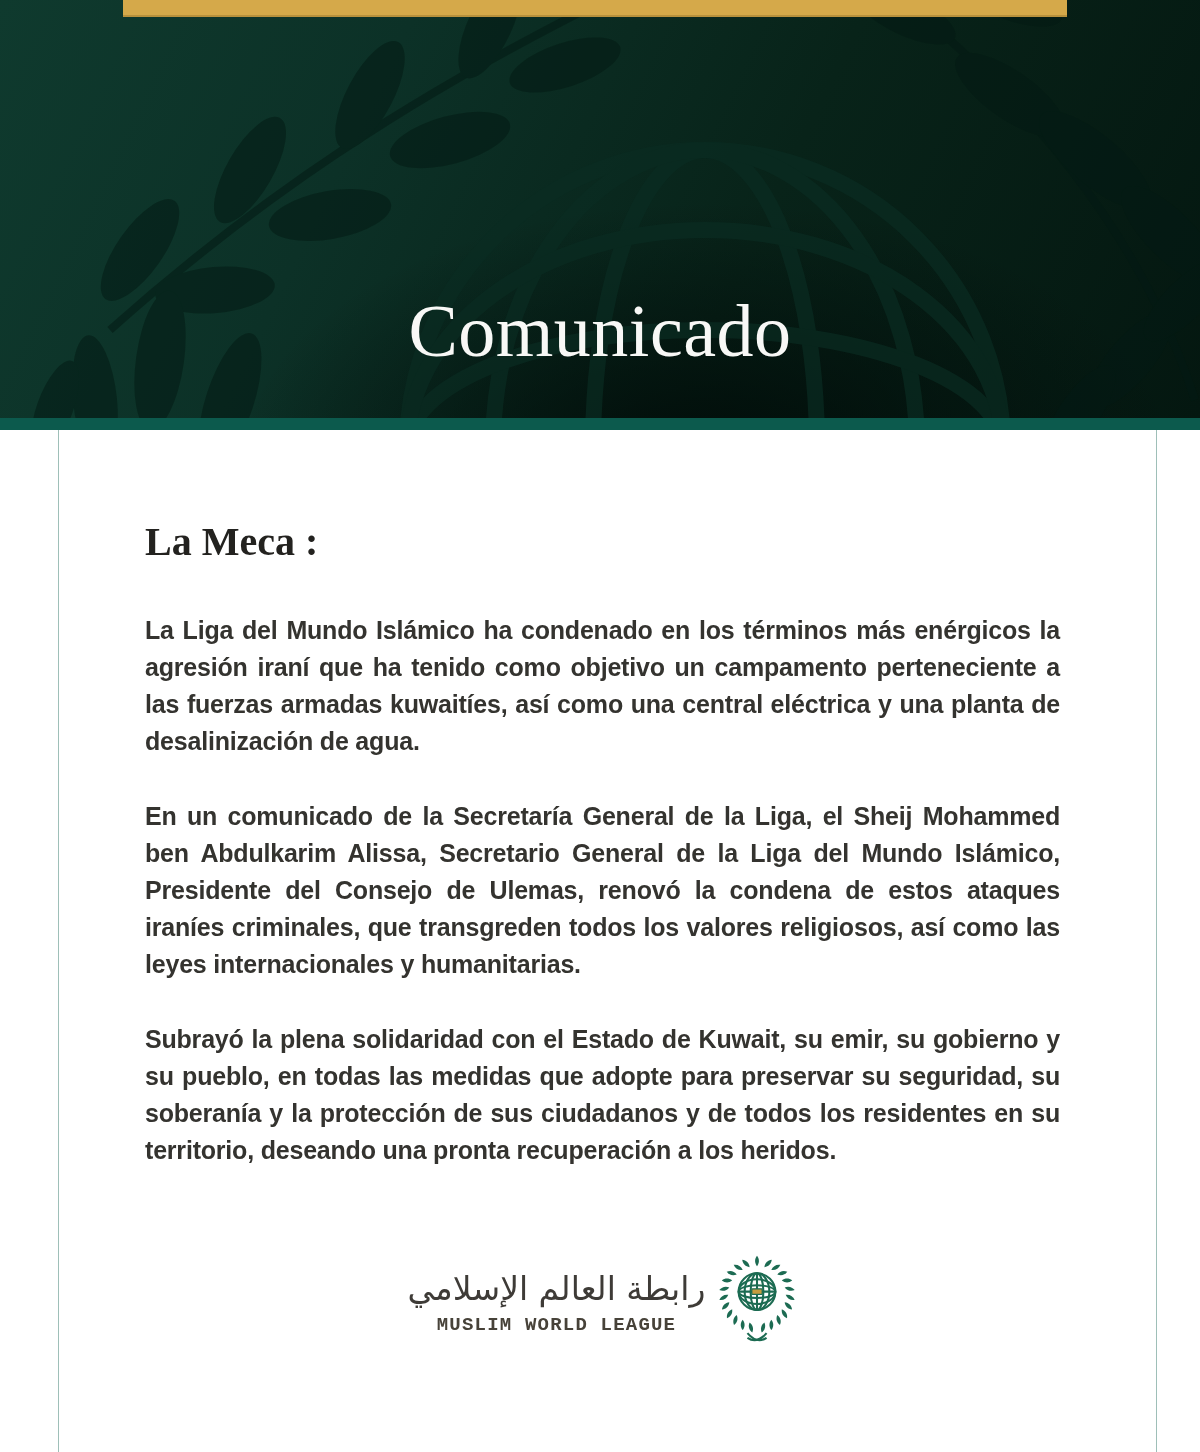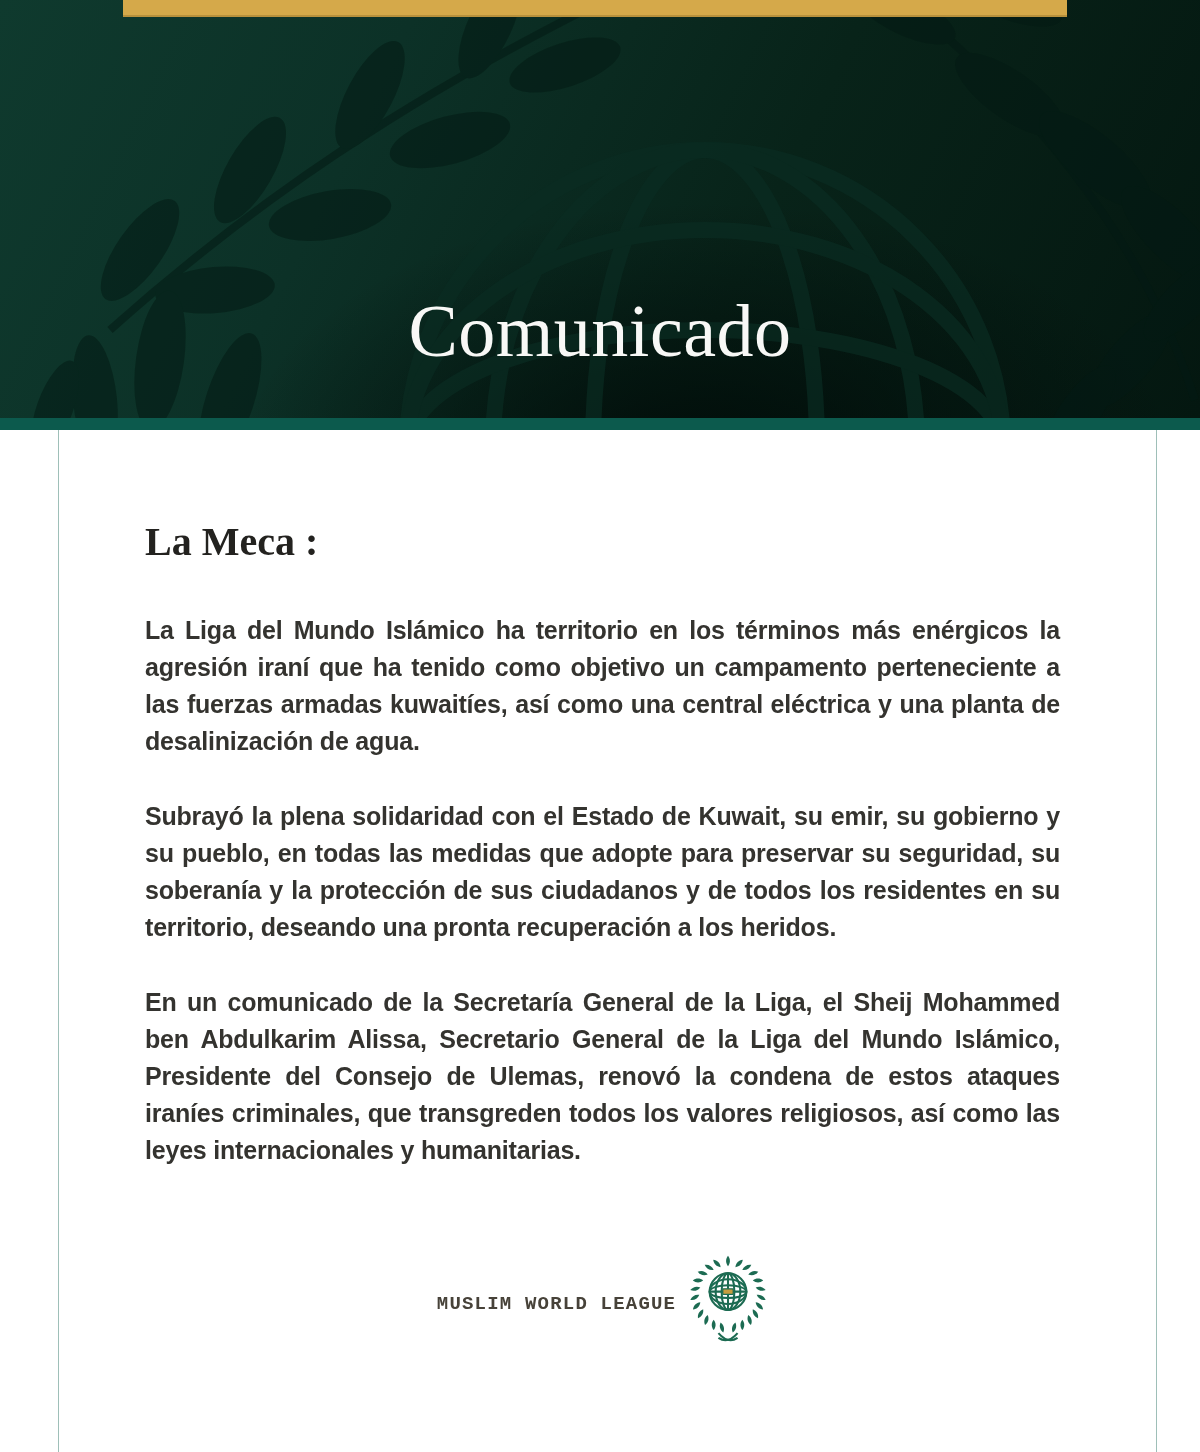--- a/index.html
+++ b/index.html
@@ -137,26 +137,27 @@
   </header>
 
   <div class="divider"></div>
 
   <main class="sheet">
     <div class="vrule vrule-left"></div>
     <div class="vrule vrule-right"></div>
 
     <article class="content">
       <h2>La Meca :</h2>
-      <p class="first">La Liga del Mundo Islámico ha territorio en los términos más enérgicos la agresión iraní que ha tenido como objetivo un campamento perteneciente a las fuerzas armadas kuwaitíes, así como una central eléctrica y una planta de desalinización de agua.</p>
+      <p class="first">La Liga del Mundo Islámico ha condenado en los términos más enérgicos la agresión iraní que ha tenido como objetivo un campamento perteneciente a las fuerzas armadas kuwaitíes, así como una central eléctrica y una planta de desalinización de agua.</p>
+      <p>En un comunicado de la Secretaría General de la Liga,  el Sheij Mohammed ben Abdulkarim Alissa, Secretario General de la Liga del Mundo Islámico, Presidente del Consejo de Ulemas, renovó la condena de estos ataques iraníes criminales, que transgreden todos los valores religiosos, así como las leyes internacionales y humanitarias.</p>
       <p>Subrayó la plena solidaridad con el Estado de Kuwait, su emir, su gobierno y su pueblo, en todas las medidas que adopte para preservar su seguridad, su soberanía y la protección de sus ciudadanos y de todos los residentes en su territorio, deseando una pronta recuperación a los heridos.</p>
-      <p>En un comunicado de la Secretaría General de la Liga,  el Sheij Mohammed ben Abdulkarim Alissa, Secretario General de la Liga del Mundo Islámico, Presidente del Consejo de Ulemas, renovó la condena de estos ataques iraníes criminales, que transgreden todos los valores religiosos, así como las leyes internacionales y humanitarias.</p>
 
       <div class="logo">
         <div class="logo-names">
+          <div class="arabic" dir="rtl">رابطة العالم الإسلامي</div>
           <div class="latin">MUSLIM WORLD LEAGUE</div>
         </div>
         <svg class="emblem" width="80" height="94" viewBox="0 0 100 118">
           <defs>
             <path id="leaf" d="M0,0 C-3.2,-4 -3.2,-9 0,-13 C3.2,-9 3.2,-4 0,0 Z"></path>
           </defs>
           <g fill="#1C6B52">
             <use href="#leaf" transform="rotate(0 50 50) translate(50 14)"></use>
             <use href="#leaf" transform="rotate(-15 50 50) translate(50 14) rotate(-30)"></use>
             <use href="#leaf" transform="rotate(-30 50 50) translate(50 14) rotate(-30)"></use>

